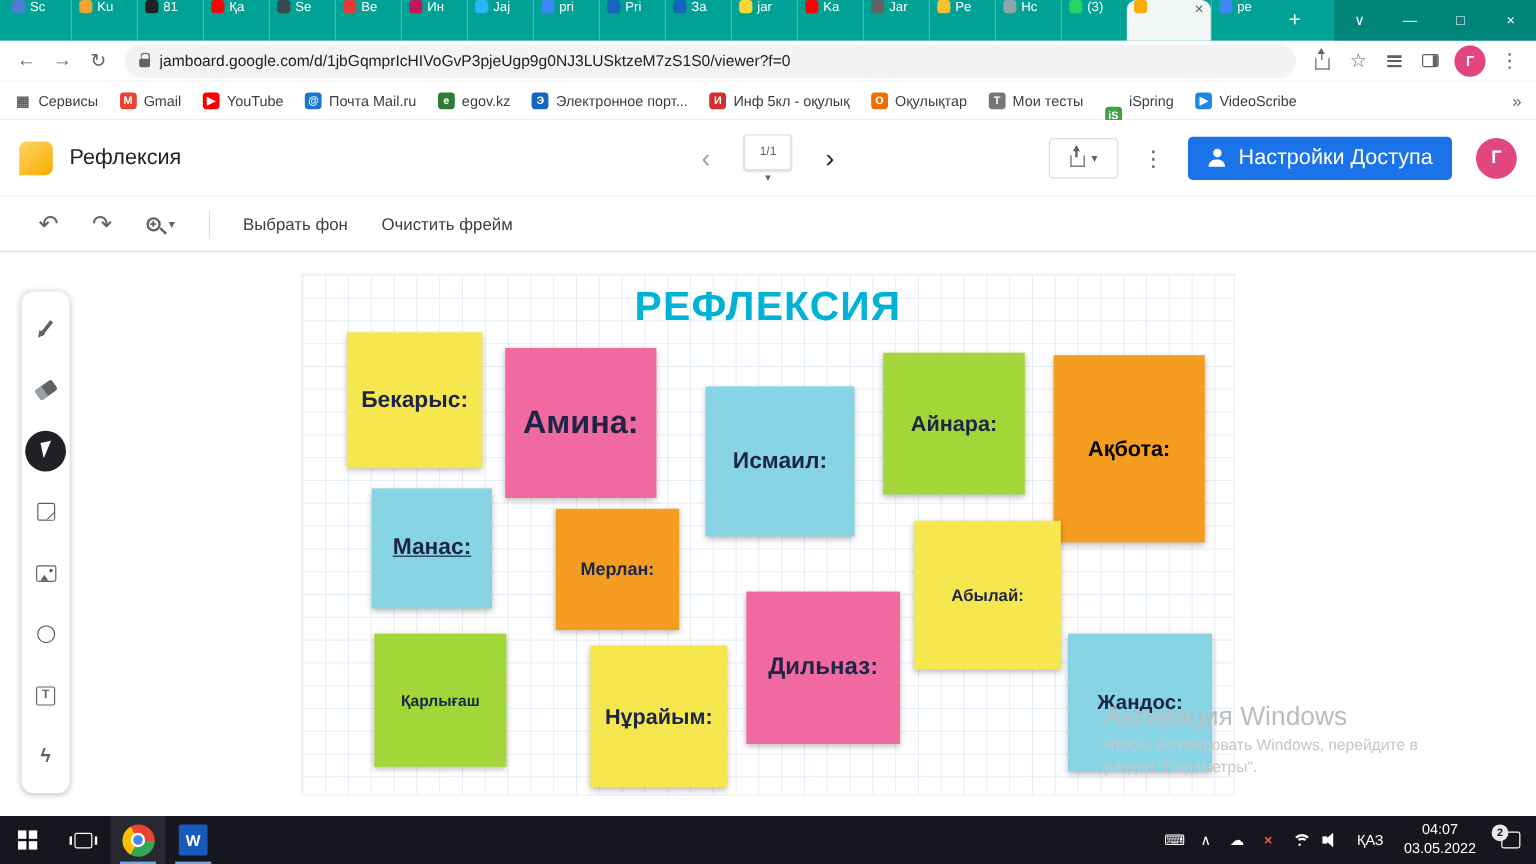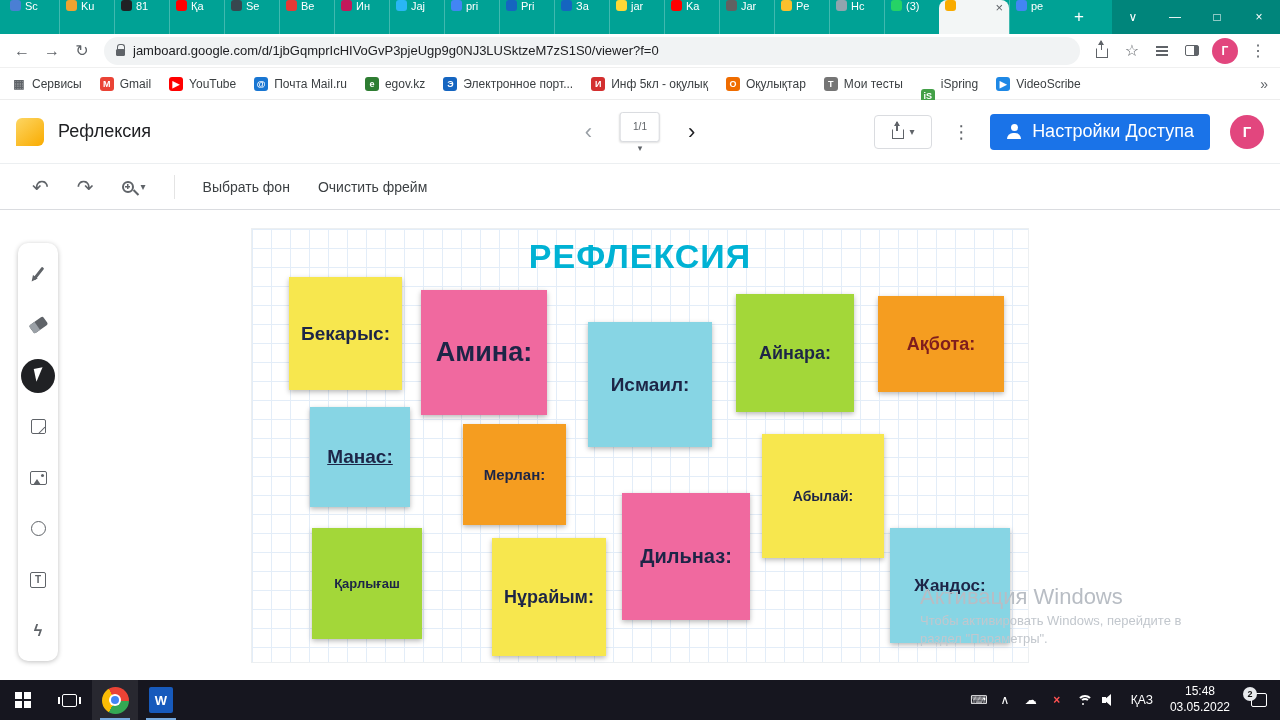--- a/index.html
+++ b/index.html
@@ -345,21 +345,21 @@
       </div>
       <div class="note" style="left: 169px; top: 61px; width: 126px; height: 125px; background: rgb(240, 105, 159); font-size: 27px; color: rgb(29, 37, 71);">
         <span>Амина:</span>
       </div>
       <div class="note" style="left: 336px; top: 93px; width: 124px; height: 125px; background: rgb(135, 213, 228); font-size: 19px; color: rgb(29, 37, 71);">
         <span>Исмаил:</span>
       </div>
       <div class="note" style="left: 484px; top: 65px; width: 118px; height: 118px; background: rgb(163, 215, 57); font-size: 18px; color: rgb(29, 37, 71);">
         <span>Айнара:</span>
       </div>
-      <div class="note" style="left: 626px; top: 67px; width: 126px; height: 96px; background: rgb(245, 157, 32); font-size: 18px; color: #7f1d1d; justify-content: center;">
+      <div class="note" style="left: 626px; top: 67px; width: 126px; height: 156px; background: rgb(245, 157, 32); font-size: 18px; color: #000000; justify-content: center;">
         <span>Ақбота:</span>
       </div>
       <div class="note" style="left: 58px; top: 178px; width: 100px; height: 100px; background: rgb(135, 213, 228); font-size: 19px; color: rgb(29, 37, 71); text-decoration: underline;">
         <span>Манас:</span>
       </div>
       <div class="note" style="left: 211px; top: 195px; width: 103px; height: 101px; background: rgb(245, 157, 32); font-size: 15px; color: rgb(29, 37, 71);">
         <span>Мерлан:</span>
       </div>
       <div class="note" style="left: 510px; top: 205px; width: 122px; height: 124px; background: rgb(247, 231, 78); font-size: 14px; color: rgb(29, 37, 71);">
         <span>Абылай:</span>
@@ -442,21 +442,21 @@
     <span class="tray-ic">
         <span class="i-wifi">
           <i></i>
         </span>
       </span>
     <span class="tray-ic">
         <span class="i-spk"></span>
       </span>
     <span class="lang">ҚАЗ</span>
     <div class="clock">
-      <div>15:48</div>
+      <div>04:07</div>
       <div>03.05.2022</div>
     </div>
     <div class="notif">
       <span class="notif-ic"></span>
       <span class="notif-badge">2</span>
     </div>
   </div>
 </div>
 
 </body></html>

